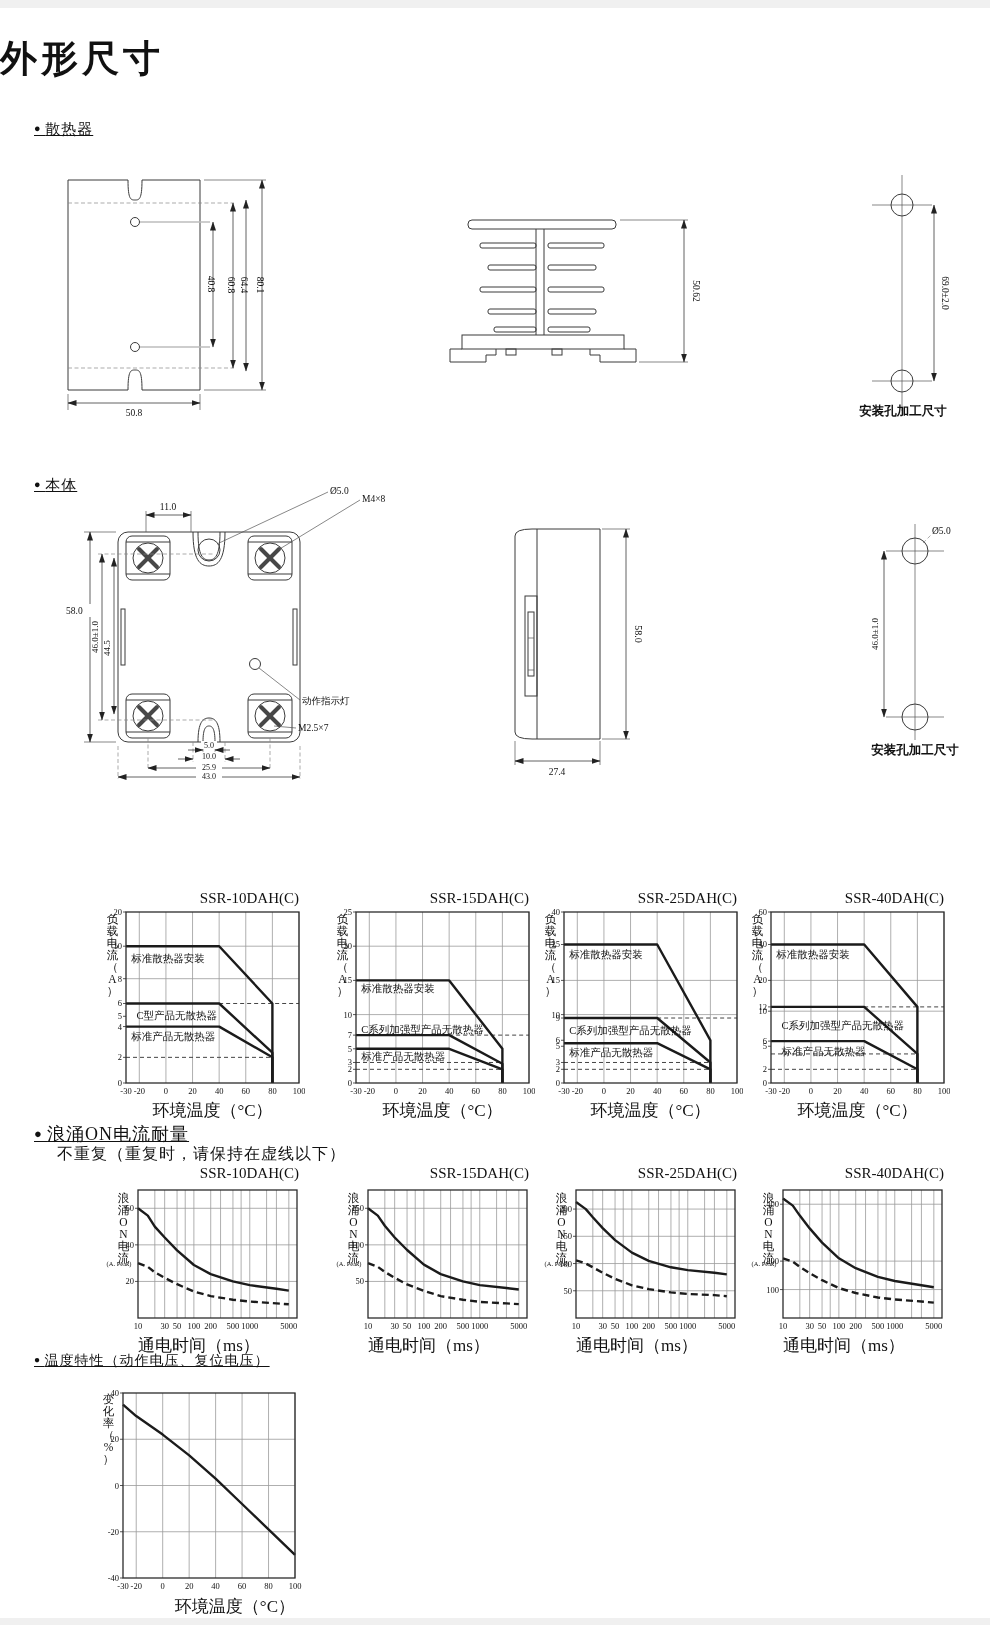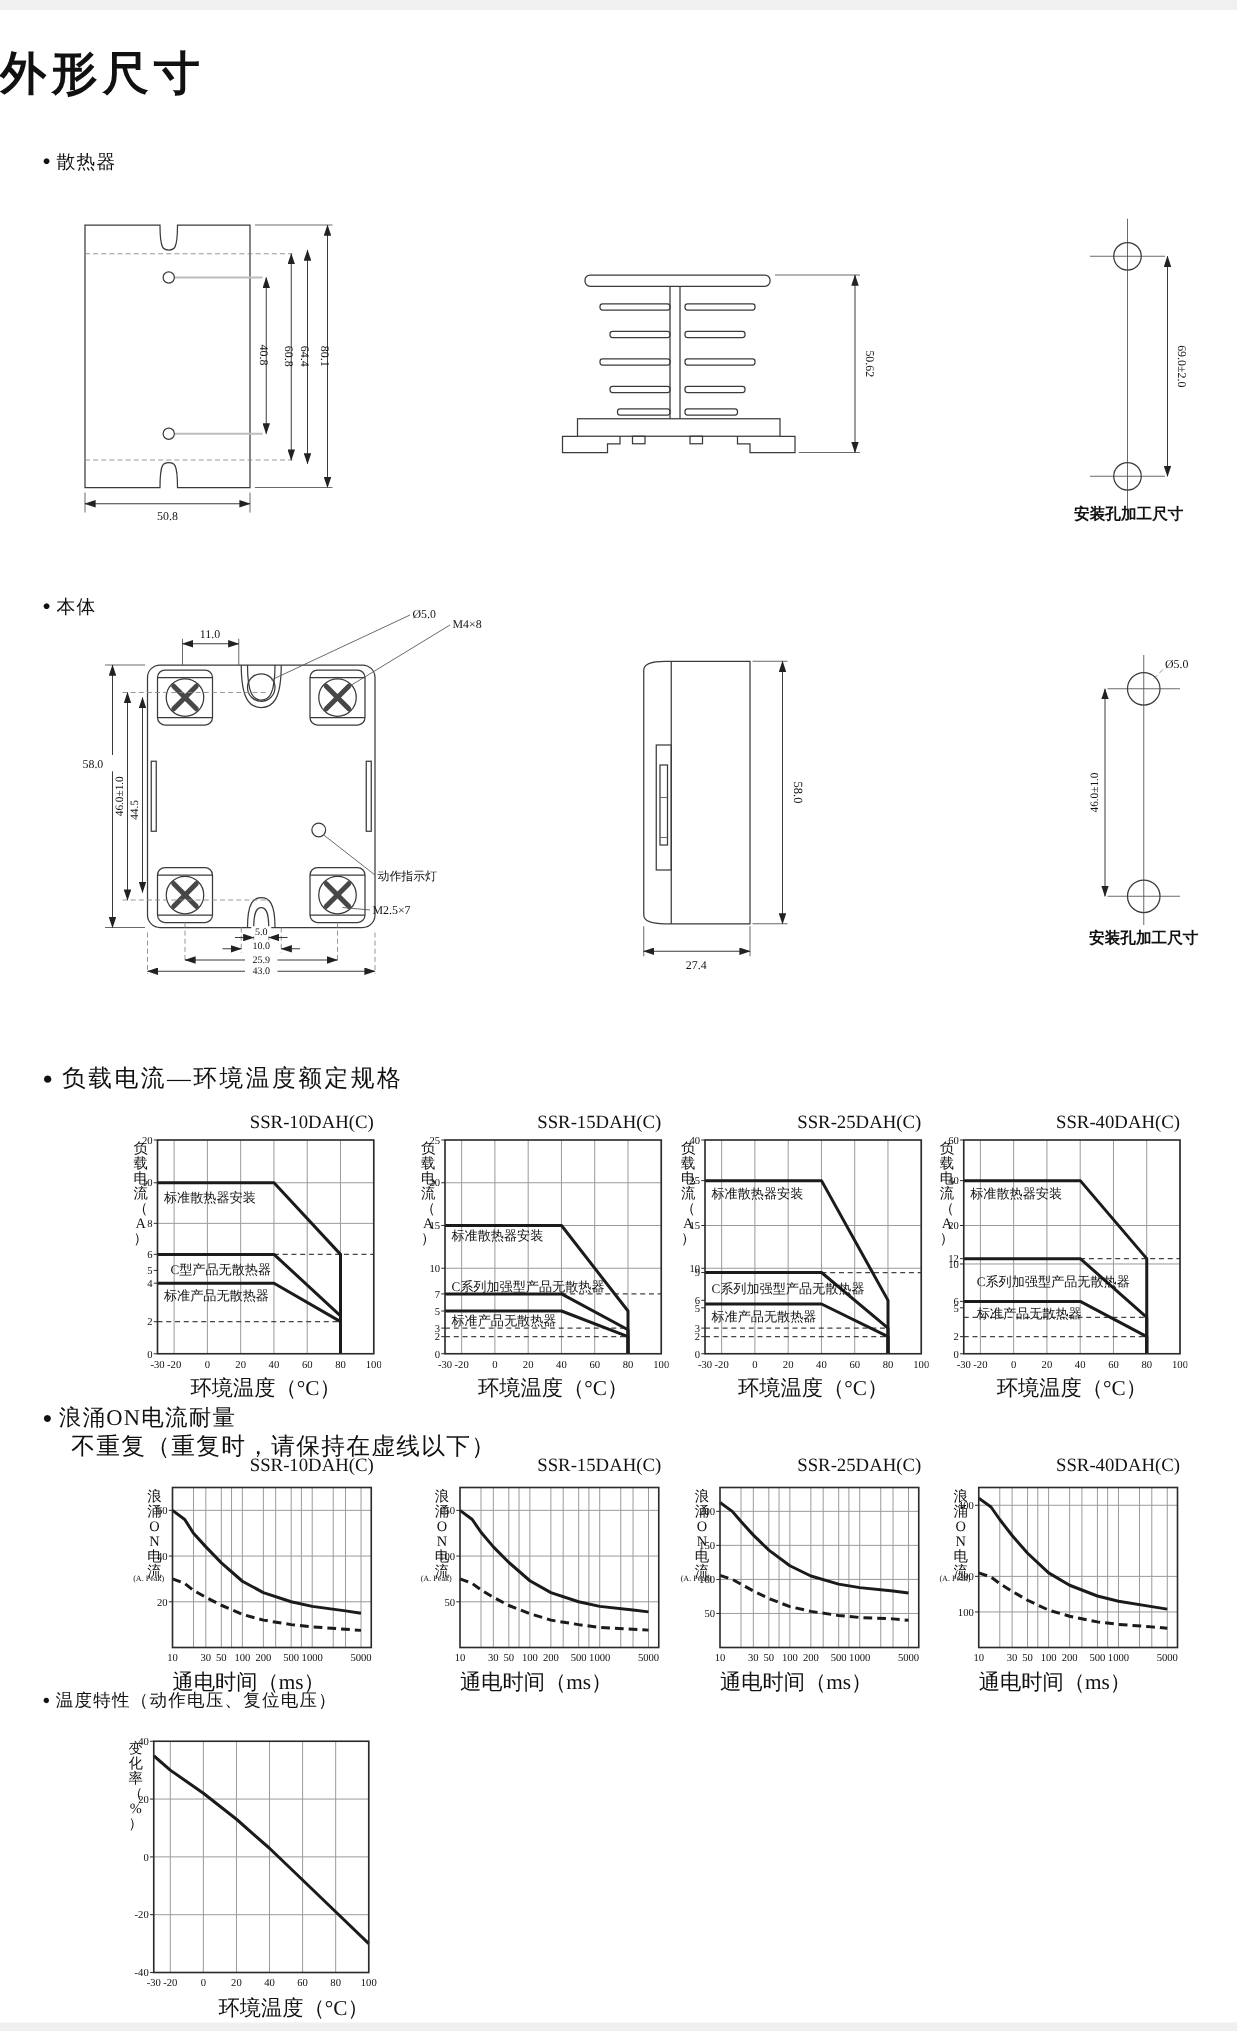--- a/index.html
+++ b/index.html
@@ -1,27 +1,27 @@
 <!DOCTYPE html>
 <html><head>
 <meta charset="utf-8">
 <style>
   html,body{margin:0;padding:0;background:#fff;}
   #page{position:relative;width:990px;height:1625px;background:#fff;overflow:hidden;
         font-family:"Liberation Serif",serif;color:#111;}
   .edge{position:absolute;left:0;width:990px;background:#f0f0f0;}
   #pagetitle{position:absolute;top:34px;left:0;width:990px;
      font-family:"Liberation Sans",sans-serif;font-weight:bold;font-size:37px;letter-spacing:4px;}
-  .sec{position:absolute;left:34px;white-space:nowrap;}
+  .sec{position:absolute;left:34px;white-space:nowrap;text-decoration:underline;}
   .sec::before{content:"●  ";font-size:0.72em;vertical-align:2px;}
   .s15{font-size:15px;letter-spacing:1px;}
   .s19{font-size:19px;letter-spacing:2px;}
   .s18{font-size:18px;letter-spacing:1px;}
   .s17{font-size:14px;letter-spacing:1px;text-align:right;}
-  .note{position:absolute;left:57px;font-size:19px;letter-spacing:1px;}
+  .note{position:absolute;left:57px;font-size:16px;letter-spacing:1px;}
   
   .draw{position:absolute;}
   .draw line,.draw path,.draw rect,.draw circle{stroke:#3b3b3b;fill:none;stroke-width:1;}
   .draw .thin{stroke-width:0.7;stroke:#555;}
   .draw .dashl{stroke-dasharray:4,2.5;stroke-width:0.7;stroke:#888;}
   .draw .glead{stroke:#bdbdbd;stroke-width:1.6;}
   .draw .dim{stroke-width:0.8;marker-start:url(#as);marker-end:url(#ae);}
   .draw .dima{stroke-width:0.8;marker-end:url(#ae);}
   .draw .xcross{stroke-width:4;stroke-linecap:round;stroke:#474747;}
   .draw text{font:10px "Liberation Serif",serif;fill:#111;stroke:none;}
@@ -249,21 +249,20 @@
     <line class="thin" x1="68" y1="229" x2="126" y2="229"></line>
     <circle cx="97" cy="63" r="13"></circle>
     <circle cx="97" cy="229" r="13"></circle>
     <line class="dashl" x1="105" y1="55" x2="113" y2="47"></line>
     <text class="f9" x="114" y="46">Ø5.0</text>
     <line class="dim" x1="66" y1="63" x2="66" y2="229"></line>
     <text transform="rotate(-90 60 146)" x="60" y="146" text-anchor="middle" style="font-size:9px">46.0±1.0</text>
     <text class="cap" x="97" y="266">安装孔加工尺寸</text>
   </svg>
 
-  <div class="sec s19" style="top:850px">负载电流—环境温度额定规格</div>
 
   <div class="ccell load-cell" style="left:90px;top:885px;width:215px;height:240px">
     <div class="ctitle">SSR-10DAH(C)</div>
     <div class="ylab">
         <div>负</div>
         <div>载</div>
         <div>电</div>
         <div>流</div>
         <div>（</div>
         <div>A</div>

